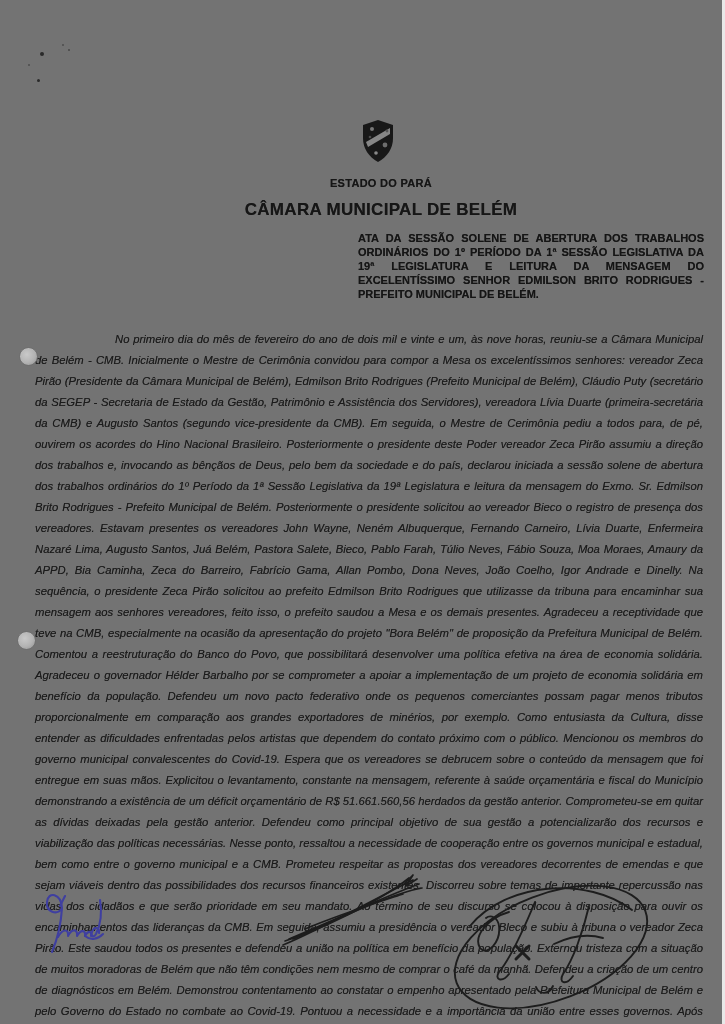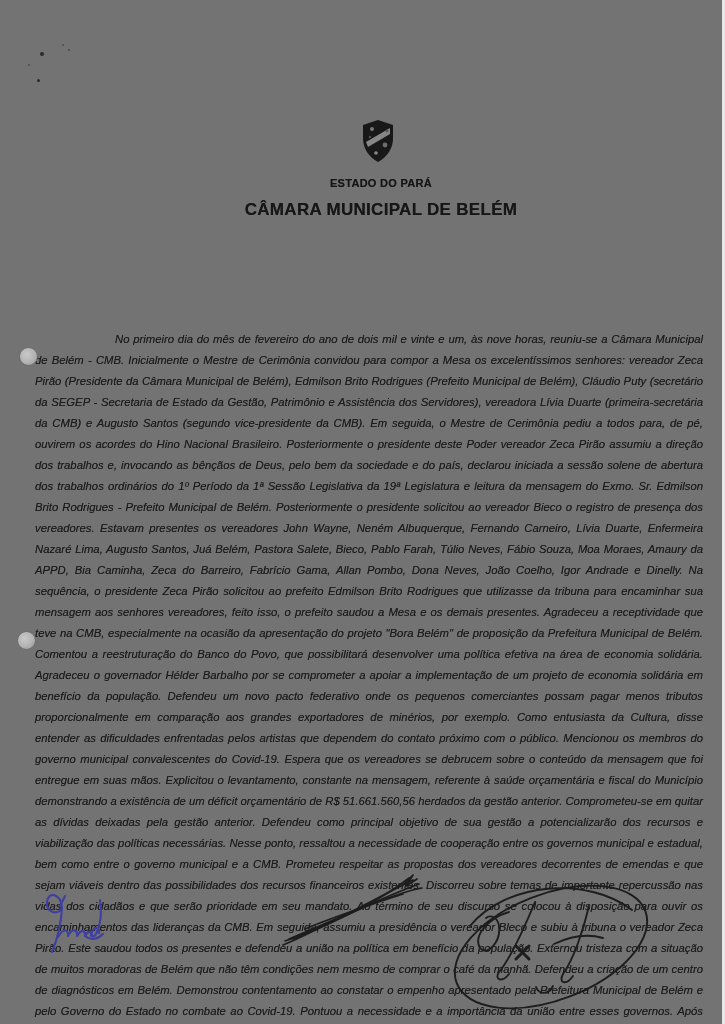--- a/index.html
+++ b/index.html
@@ -76,20 +76,21 @@
       <circle cx="23" cy="26" r="2.4" fill="#6d6d6d"></circle>
       <circle cx="14" cy="34" r="1.8" fill="#888"></circle>
       <circle cx="25" cy="12" r="1.4" fill="#555"></circle>
       <circle cx="8" cy="18" r="1.3" fill="#4c4c4c"></circle>
     </svg>
   </div>
 
   <div class="hdr-line hdr-state">ESTADO DO PARÁ</div>
   <div class="hdr-line hdr-inst">CÂMARA MUNICIPAL DE BELÉM</div>
 
+  <div class="title-block">ATA DA SESSÃO SOLENE DE ABERTURA DOS TRABALHOS ORDINÁRIOS DO 1º PERÍODO DA 1ª SESSÃO LEGISLATIVA DA 19ª LEGISLATURA E LEITURA DA MENSAGEM DO EXCELENTÍSSIMO SENHOR EDMILSON BRITO RODRIGUES - PREFEITO MUNICIPAL DE BELÉM.</div>
 
   <div class="body-text">No primeiro dia do mês de fevereiro do ano de dois mil e vinte e um, às nove horas, reuniu-se a Câmara Municipal de Belém - CMB. Inicialmente o Mestre de Cerimônia convidou para compor a Mesa os excelentíssimos senhores: vereador Zeca Pirão (Presidente da Câmara Municipal de Belém), Edmilson Brito Rodrigues (Prefeito Municipal de Belém), Cláudio Puty (secretário da SEGEP - Secretaria de Estado da Gestão, Patrimônio e Assistência dos Servidores), vereadora Lívia Duarte (primeira-secretária da CMB) e Augusto Santos (segundo vice-presidente da CMB). Em seguida, o Mestre de Cerimônia pediu a todos para, de pé, ouvirem os acordes do Hino Nacional Brasileiro. Posteriormente o presidente deste Poder vereador Zeca Pirão assumiu a direção dos trabalhos e, invocando as bênçãos de Deus, pelo bem da sociedade e do país, declarou iniciada a sessão solene de abertura dos trabalhos ordinários do 1º Período da 1ª Sessão Legislativa da 19ª Legislatura e leitura da mensagem do Exmo. Sr. Edmilson Brito Rodrigues - Prefeito Municipal de Belém. Posteriormente o presidente solicitou ao vereador Bieco o registro de presença dos vereadores. Estavam presentes os vereadores John Wayne, Neném Albuquerque, Fernando Carneiro, Lívia Duarte, Enfermeira Nazaré Lima, Augusto Santos, Juá Belém, Pastora Salete, Bieco, Pablo Farah, Túlio Neves, Fábio Souza, Moa Moraes, Amaury da APPD, Bia Caminha, Zeca do Barreiro, Fabrício Gama, Allan Pombo, Dona Neves, João Coelho, Igor Andrade e Dinelly. Na sequência, o presidente Zeca Pirão solicitou ao prefeito Edmilson Brito Rodrigues que utilizasse da tribuna para encaminhar sua mensagem aos senhores vereadores, feito isso, o prefeito saudou a Mesa e os demais presentes. Agradeceu a receptividade que teve na CMB, especialmente na ocasião da apresentação do projeto "Bora Belém" de proposição da Prefeitura Municipal de Belém. Comentou a reestruturação do Banco do Povo, que possibilitará desenvolver uma política efetiva na área de economia solidária. Agradeceu o governador Hélder Barbalho por se comprometer a apoiar a implementação de um projeto de economia solidária em benefício da população. Defendeu um novo pacto federativo onde os pequenos comerciantes possam pagar menos tributos proporcionalmente em comparação aos grandes exportadores de minérios, por exemplo. Como entusiasta da Cultura, disse entender as dificuldades enfrentadas pelos artistas que dependem do contato próximo com o público. Mencionou os membros do governo municipal convalescentes do Covid-19. Espera que os vereadores se debrucem sobre o conteúdo da mensagem que foi entregue em suas mãos. Explicitou o levantamento, constante na mensagem, referente à saúde orçamentária e fiscal do Município demonstrando a existência de um déficit orçamentário de R$ 51.661.560,56 herdados da gestão anterior. Comprometeu-se em quitar as dívidas deixadas pela gestão anterior. Defendeu como principal objetivo de sua gestão a potencializarão dos recursos e viabilização das políticas necessárias. Nesse ponto, ressaltou a necessidade de cooperação entre os governos municipal e estadual, bem como entre o governo municipal e a CMB. Prometeu respeitar as propostas dos vereadores decorrentes de emendas e que sejam viáveis dentro das possibilidades dos recursos financeiros existentes.  Discorreu sobre temas de importante repercussão nas vidas dos cidadãos e que serão prioridade em seu mandato. Ao término de seu discurso se colocou à disposição para ouvir os encaminhamentos das lideranças da CMB. Em seguida, assumiu a presidência o vereador Bleco e subiu à tribuna o vereador Zeca Pirão. Este saudou todos os presentes e defendeu a união na política em benefício da população. Externou tristeza com a situação de muitos moradoras de Belém que não têm condições nem mesmo de comprar o café da manhã. Defendeu a criação de um centro de diagnósticos em Belém. Demonstrou contentamento ao constatar o empenho apresentado pela Prefeitura Municipal de Belém e pelo Governo do Estado no combate ao Covid-19. Pontuou a necessidade e a importância da união entre esses  governos. Após discursar reassumiu a</div>
 
   <div class="hole-punch hp-1"></div>
   <div class="hole-punch hp-2"></div>
 
   <div class="sig sig-blue">
     <svg width="76" height="76" viewBox="0 0 76 76" xmlns="http://www.w3.org/2000/svg">
       <g stroke="#3f3fa0" stroke-width="2.1">
         <path d="M22,24 C21,9 8,7 7,18 C6,28 17,32 22,24 C21,40 17,56 12,68"></path>

